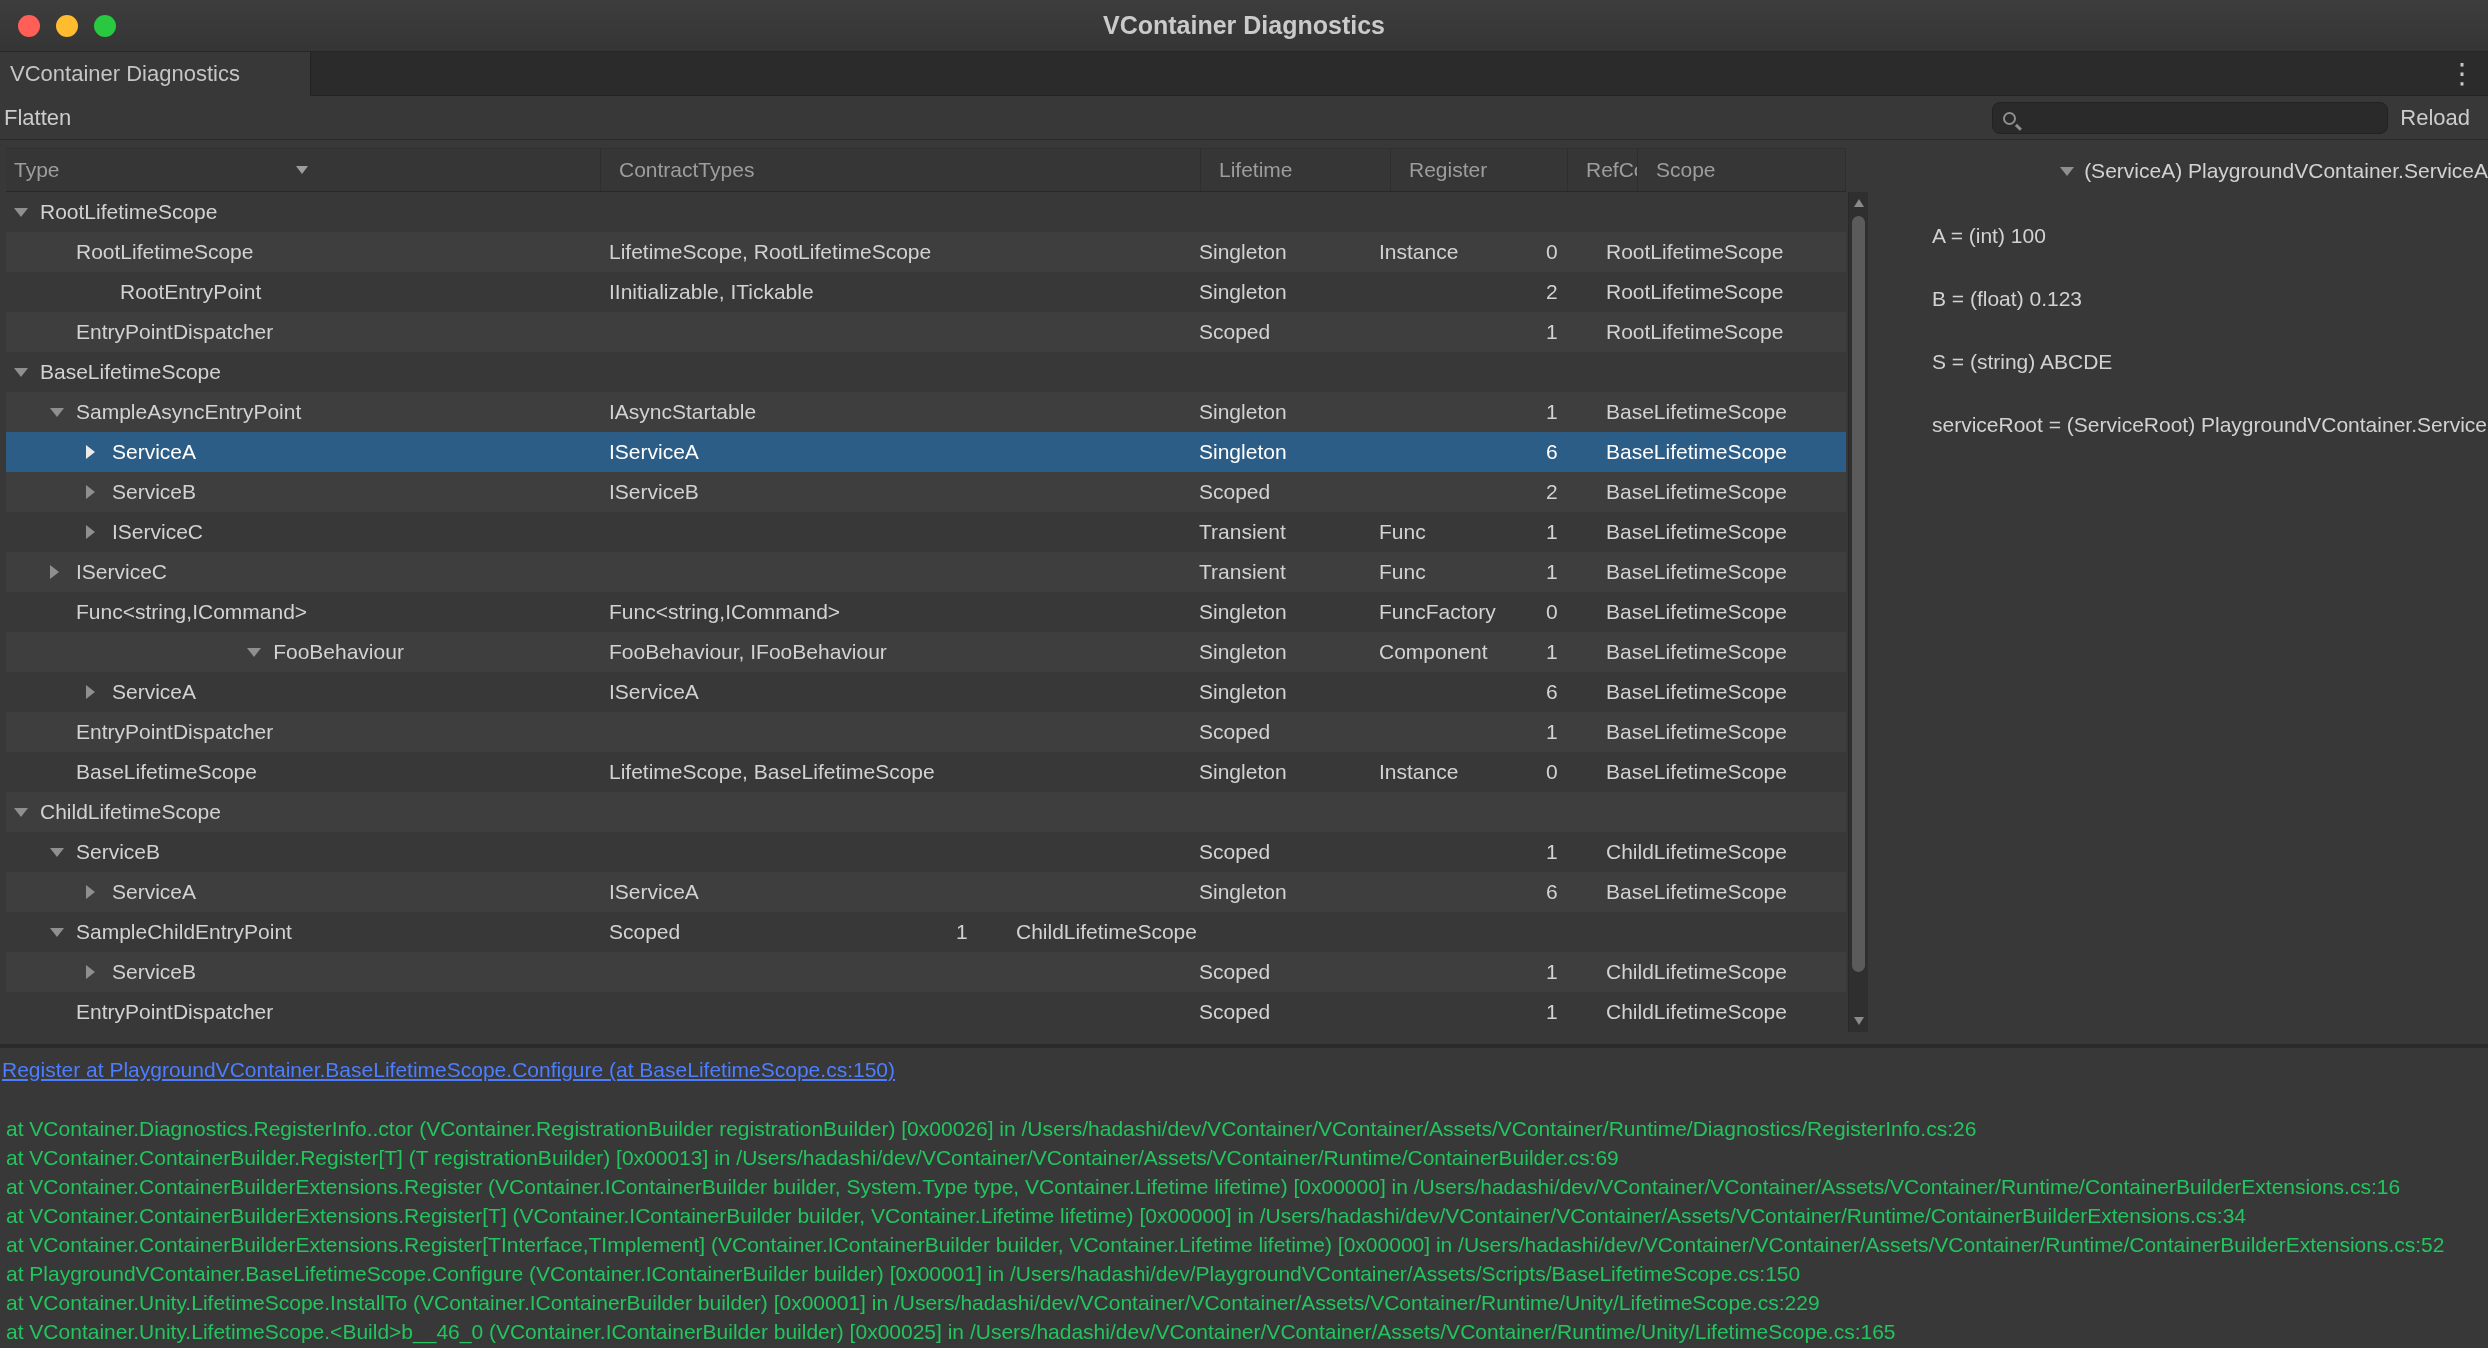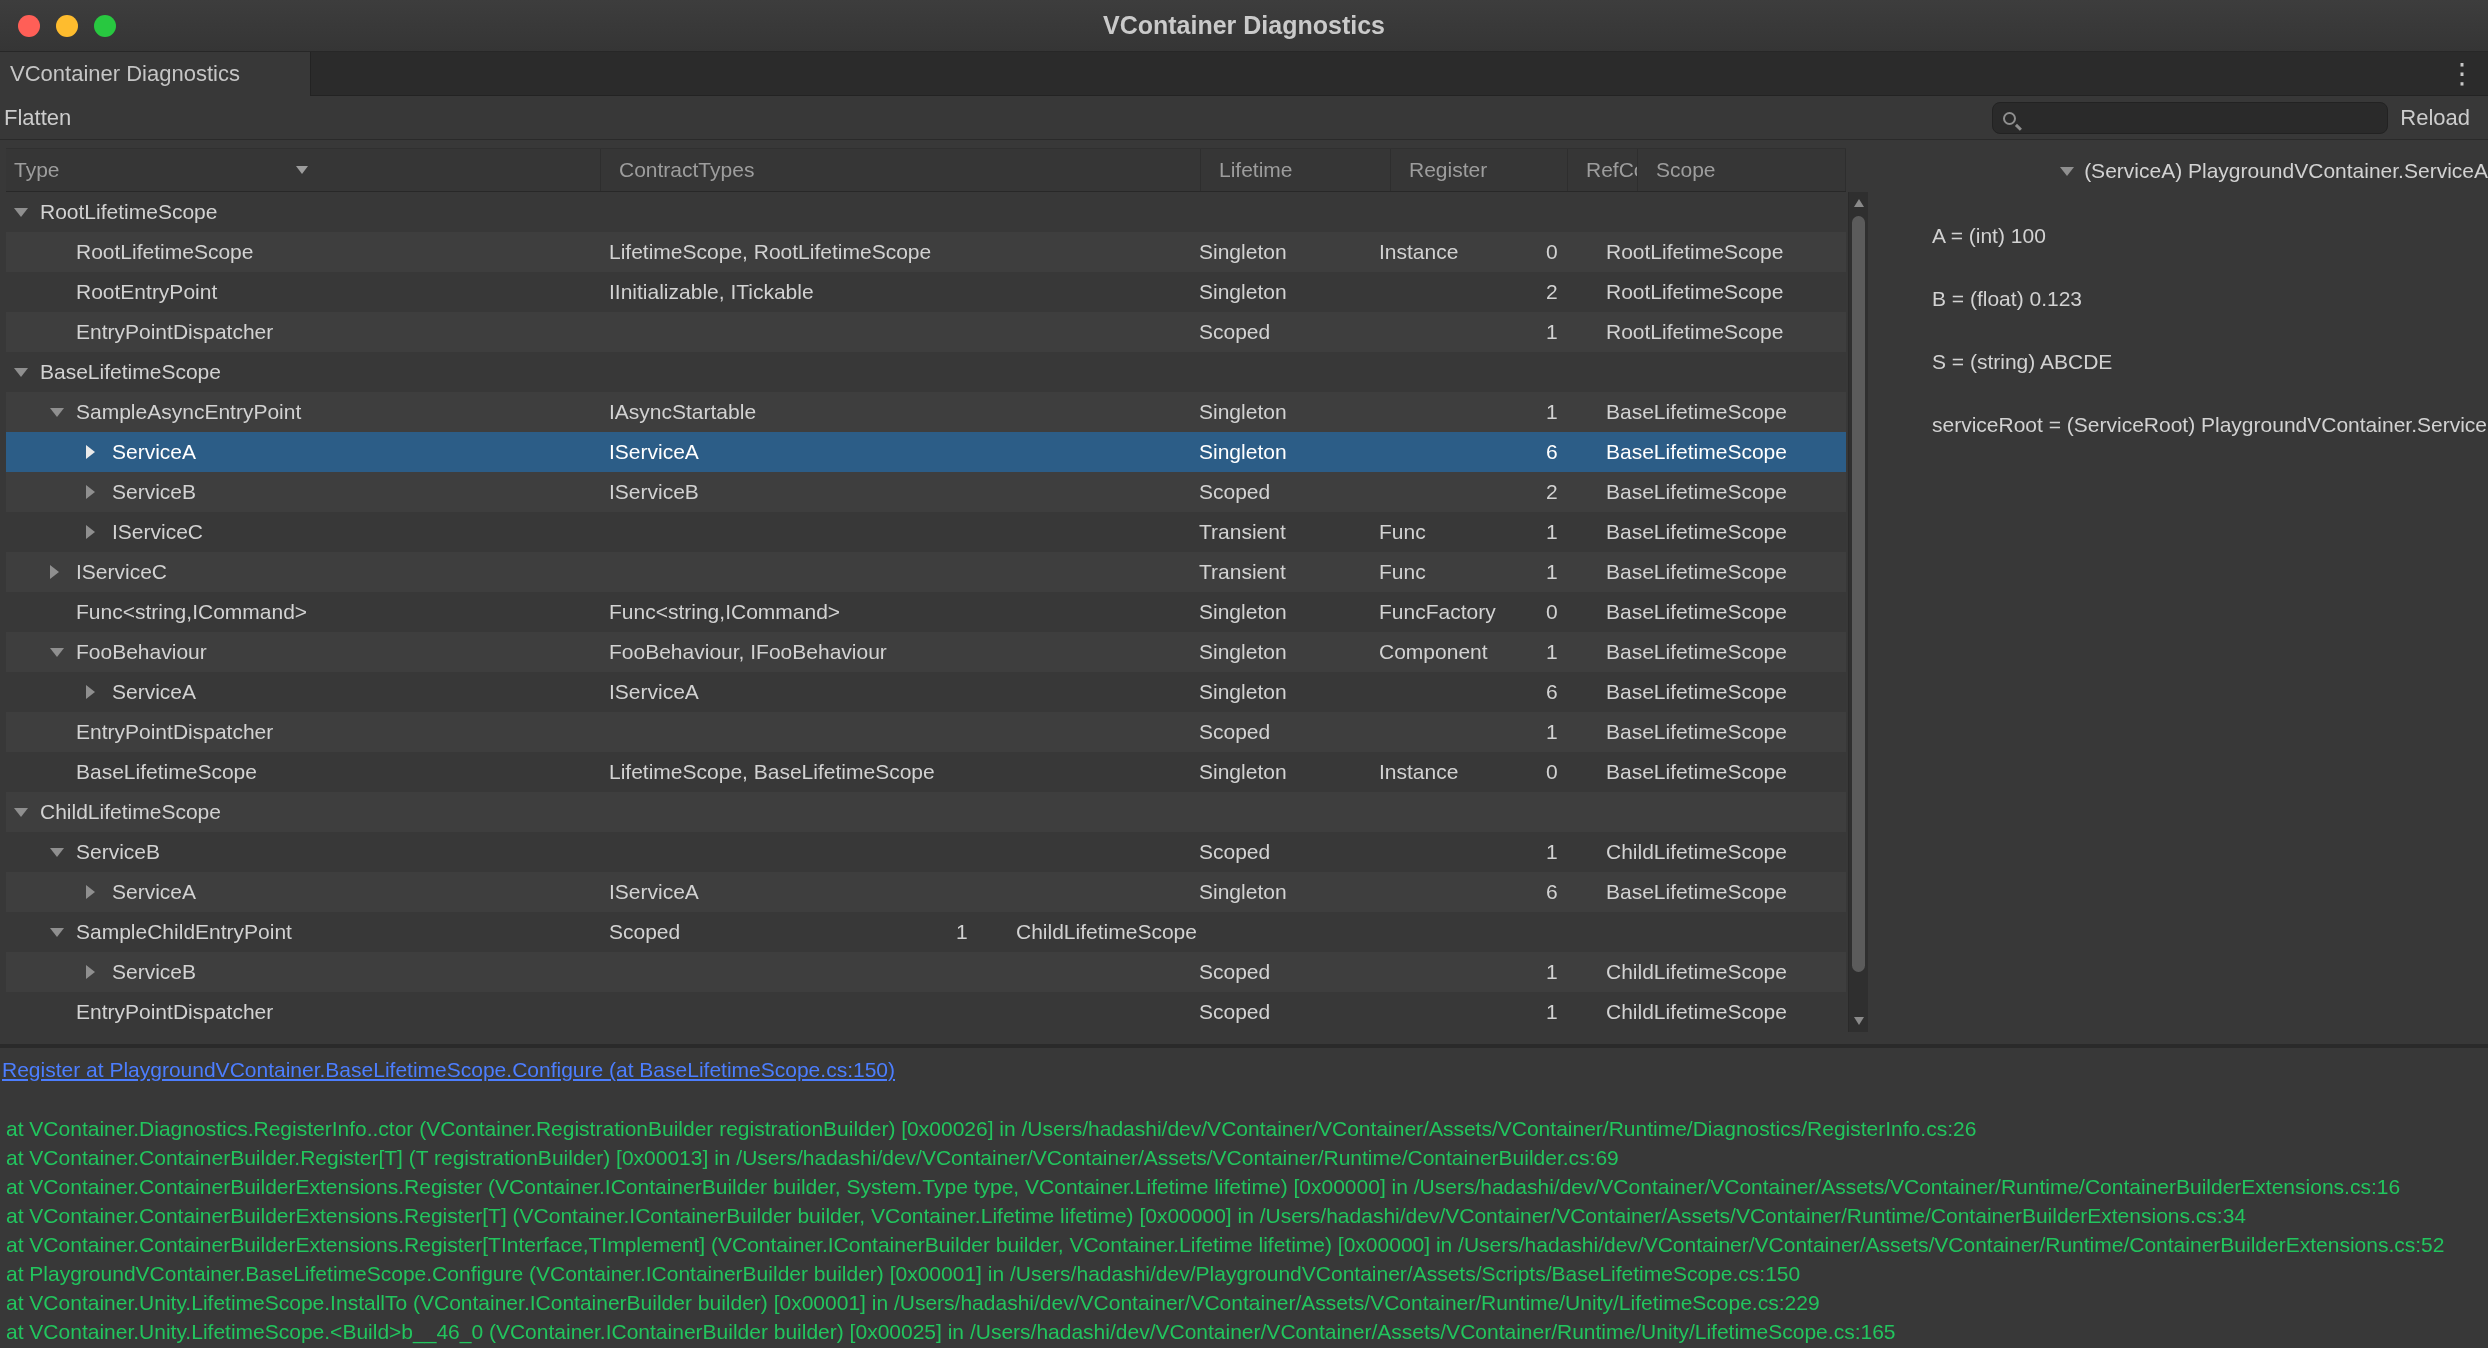--- a/index.html
+++ b/index.html
@@ -174,21 +174,21 @@
         <span class="fold"></span>
         <span>RootLifetimeScope</span>
       </div>
       <div class="cell c1">LifetimeScope, RootLifetimeScope</div>
       <div class="cell c2">Singleton</div>
       <div class="cell c3">Instance</div>
       <div class="cell c4">0</div>
       <div class="cell c5">RootLifetimeScope</div>
     </div>
     <div class="trow even">
-      <div class="cell c0 typecell" style="padding-left: 44px;">
+      <div class="cell c0 typecell" style="padding-left: 44px; gap: 44px;">
         <span class="fold"></span>
         <span>RootEntryPoint</span>
       </div>
       <div class="cell c1">IInitializable, ITickable</div>
       <div class="cell c2">Singleton</div>
       <div class="cell c3"></div>
       <div class="cell c4">2</div>
       <div class="cell c5">RootLifetimeScope</div>
     </div>
     <div class="trow odd">
@@ -273,21 +273,21 @@
         <span class="fold"></span>
         <span>Func&lt;string,ICommand&gt;</span>
       </div>
       <div class="cell c1">Func&lt;string,ICommand&gt;</div>
       <div class="cell c2">Singleton</div>
       <div class="cell c3">FuncFactory</div>
       <div class="cell c4">0</div>
       <div class="cell c5">BaseLifetimeScope</div>
     </div>
     <div class="trow odd">
-      <div class="cell c0 typecell" style="padding-left: 44px;">
+      <div class="cell c0 typecell" style="padding-left: 44px; justify-content: center;">
         <span class="fold open"></span>
         <span>FooBehaviour</span>
       </div>
       <div class="cell c1">FooBehaviour, IFooBehaviour</div>
       <div class="cell c2">Singleton</div>
       <div class="cell c3">Component</div>
       <div class="cell c4">1</div>
       <div class="cell c5">BaseLifetimeScope</div>
     </div>
     <div class="trow even">

